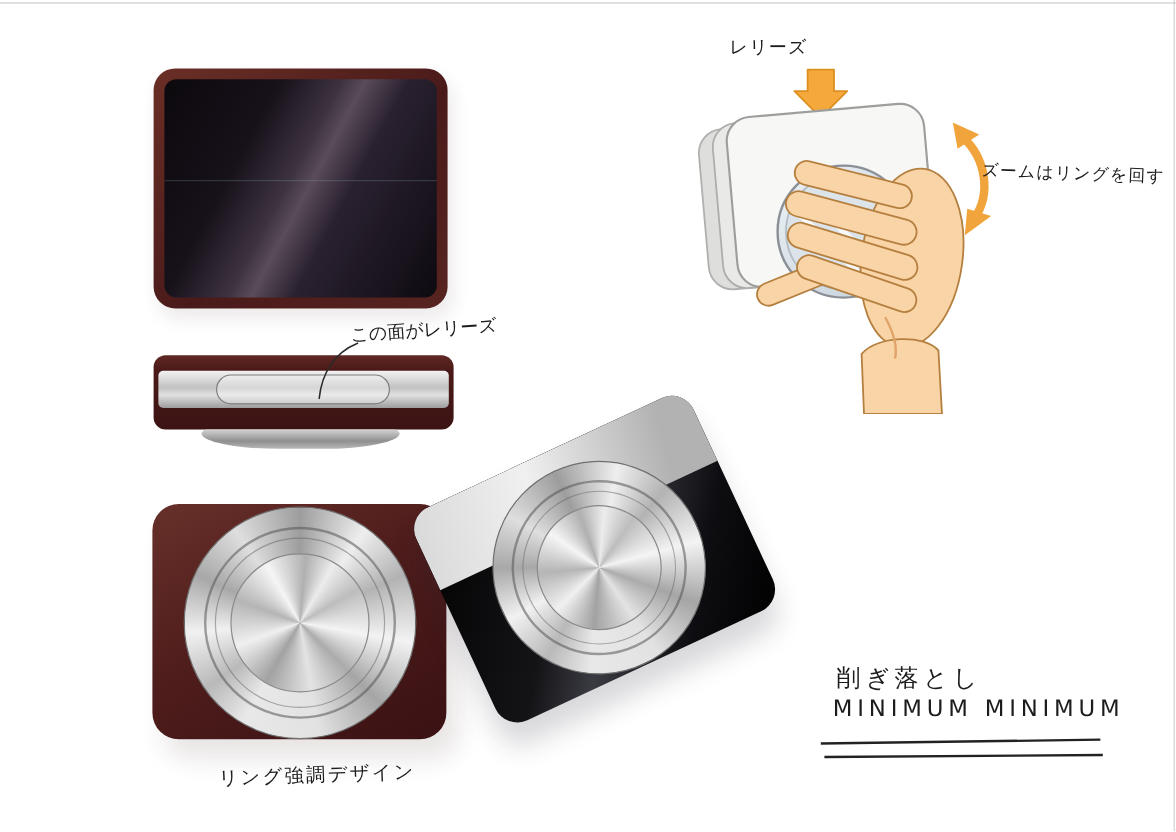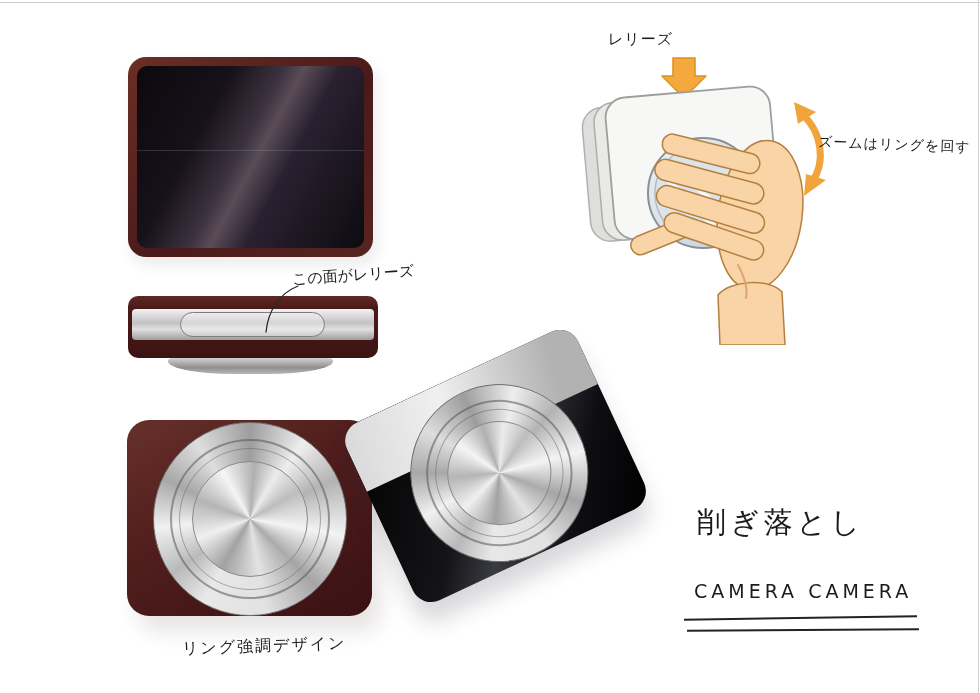--- a/index.html
+++ b/index.html
@@ -64,21 +64,21 @@
   .tilt-ring-a{width:142px;height:142px;}
   .tilt-ring-b{width:126px;height:126px;}
   .tilt-inner{width:102px;height:102px;}
 
   
   .hand-note{font-size:15px;letter-spacing:1px;}
   .release-label{left:608px;top:30px;font-size:15px;}
   .zoom-label{left:818px;top:136px;font-size:14px;transform:rotate(2deg);white-space:nowrap;}
   .side-note{left:292px;top:266px;font-size:15px;transform:rotate(-4deg);white-space:nowrap;}
   .front-caption{left:182px;top:636px;font-size:16px;transform:rotate(-2deg);letter-spacing:2px;}
-  .title-jp{left:697px;top:503px;font-size:29px;letter-spacing:4px;white-space:nowrap;}
+  .title-jp{left:697px;top:552px;font-size:20px;letter-spacing:4px;white-space:nowrap;}
   .title-en{left:694px;top:580px;font-size:19px;letter-spacing:4px;white-space:nowrap;}
   .underline-1{left:684px;top:617px;width:233px;height:2px;background:#222;transform:rotate(-0.8deg);}
   .underline-2{left:687px;top:629px;width:232px;height:1.6px;background:#222;transform:rotate(-0.4deg);}
 </style>
 </head>
 <body>
 
 <div class="stage">
 
   <div class="scan-top"></div>
@@ -176,17 +176,17 @@
       <polygon points="236,124 256,130 234,146" fill="#f2a43c"></polygon>
     </g>
   </svg>
 
   <div class="abs hand-note release-label">レリーズ</div>
   <div class="abs hand-note zoom-label">ズームはリングを回す</div>
 
   <div class="abs front-caption">リング強調デザイン</div>
 
   <div class="abs title-jp">削ぎ落とし</div>
-  <div class="abs title-en">CAMERA CAMERA</div>
+  <div class="abs title-en">MINIMUM MINIMUM</div>
   <div class="abs underline-1"></div>
   <div class="abs underline-2"></div>
 
 </div>
 
 </body></html>

